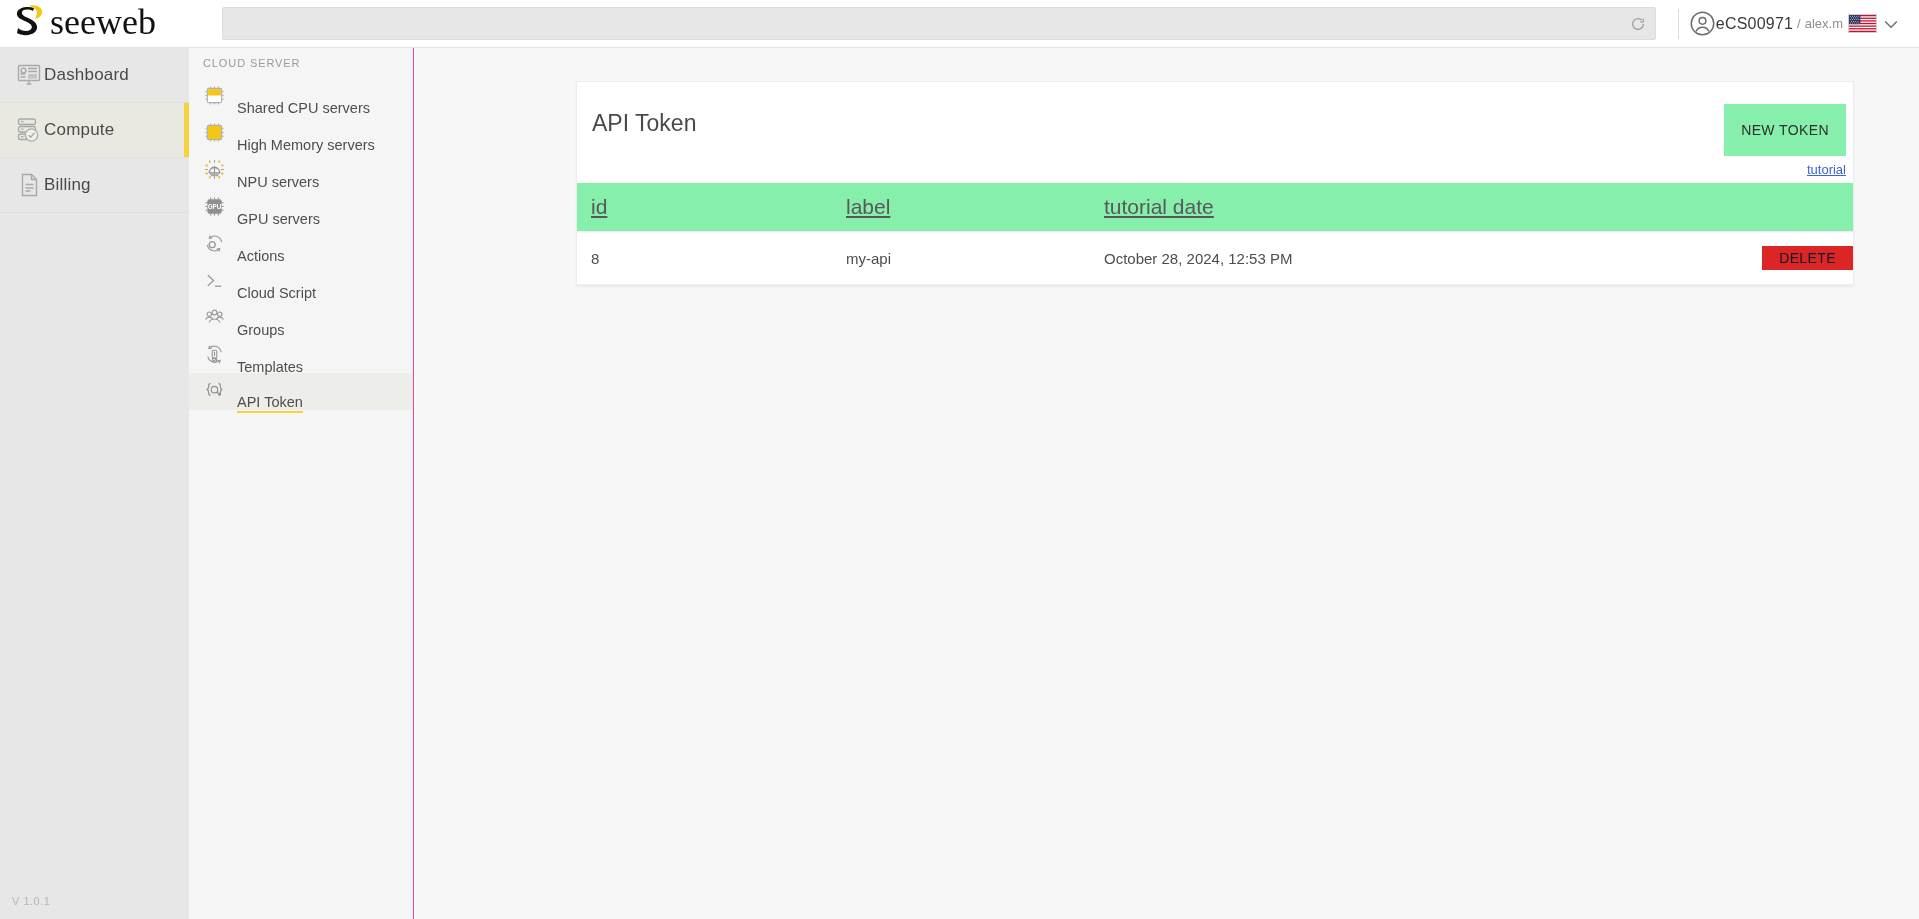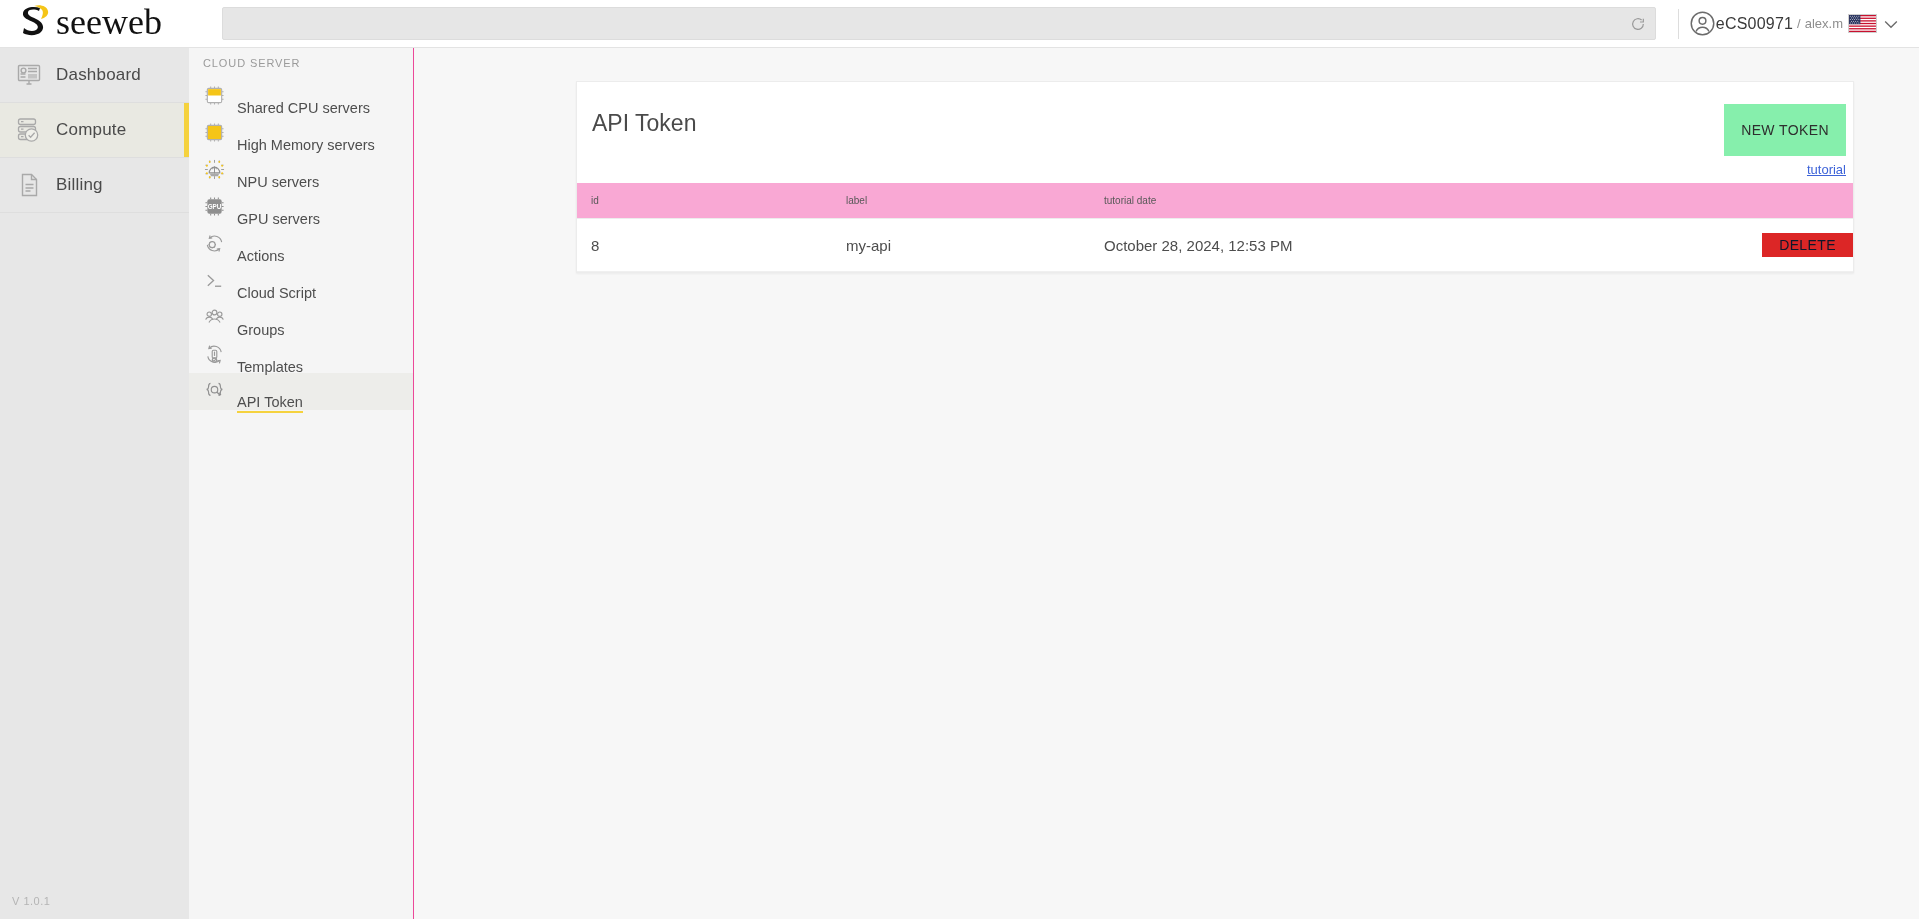--- a/index.html
+++ b/index.html
@@ -14,21 +14,21 @@
   
   .topbar {
     height: 48px; min-height: 48px;
     background: #ffffff;
     display: flex; align-items: center;
     border-bottom: 1px solid #e3e3e3;
   }
   .logo-wrap {
     width: 210px; min-width: 210px;
     height: 48px;
-    display: flex; align-items: center; padding-left: 12px;
+    display: flex; align-items: center; padding-left: 6px;
   }
   .logo-svg { display:block; }
 
   .search-wrap {
     flex: 1;
     height: 48px;
     display: flex; align-items: center;
     padding: 0 12px 0 12px;
   }
   .search-box {
@@ -83,21 +83,21 @@
   
   .sidebar {
     width: 189px; min-width: 189px;
     background: #e7e7e7;
     display: flex; flex-direction: column;
     position: relative;
   }
   .side-item {
     height: 55px;
     display: flex; align-items: center;
-    padding-left: 14px; gap: 12px;
+    padding-left: 14px; gap: 0;
     cursor: pointer;
     position: relative;
     border-bottom: 1px solid #dedede;
   }
   .side-item .lbl {
     font-size: 17px; color: #4a4a4a; letter-spacing: .2px;
   }
   .side-item.active {
     background: #e9e9e2;
   }
@@ -197,27 +197,28 @@
   .tutorial-link {
     margin-top: 6px;
     font-size: 13px;
     color: #3d63d8;
     text-decoration: underline;
     cursor: pointer;
   }
 
   table.tok { width: 100%; border-collapse: collapse; }
   table.tok thead th {
-    background: #f9a8d4;
+    background: #86efac;
     text-align: left;
     font-weight: 400;
-    font-size: 10px;
+    font-size: 21px;
     color: #585858;
     padding: 12px 0 12px 14px;
     border-bottom: 1px solid #ededed;
+    text-decoration: underline;
   }
   table.tok tbody td {
     font-size: 15px;
     color: #4d4d4d;
     padding: 14px 0 14px 14px;
     background: #ffffff;
     border-bottom: 1px solid #f0f0f0;
   }
   .col-id    { width: 255px; }
   .col-label { width: 258px; }

